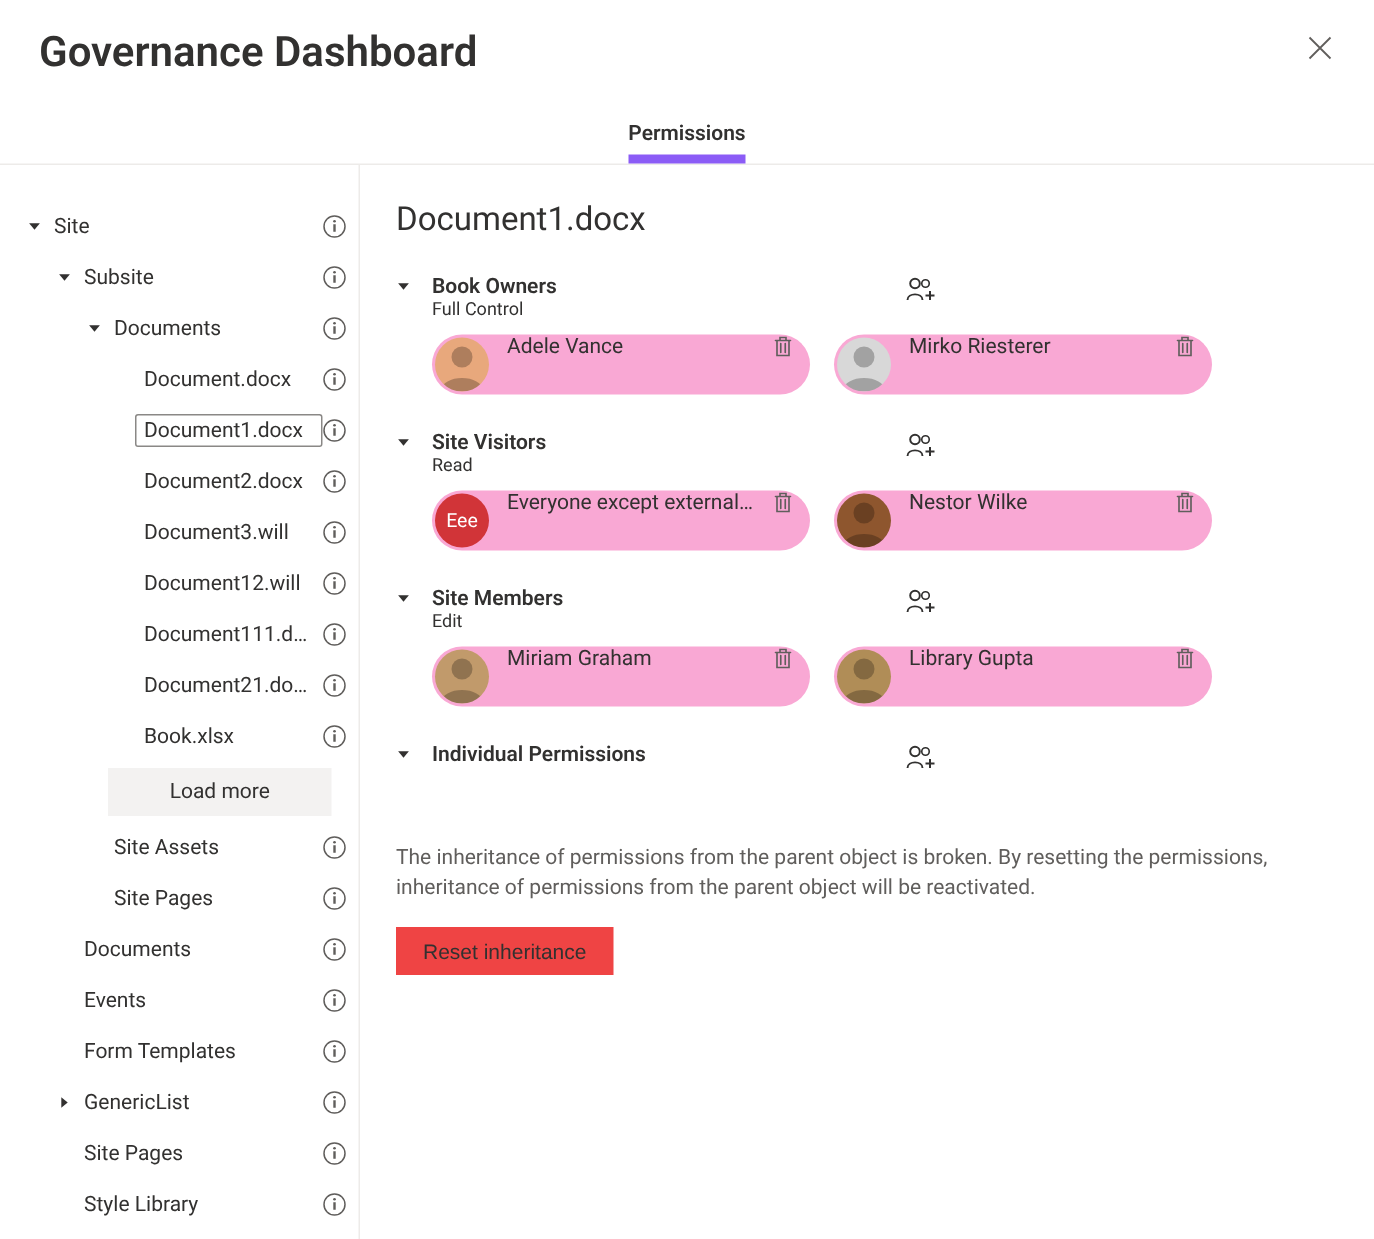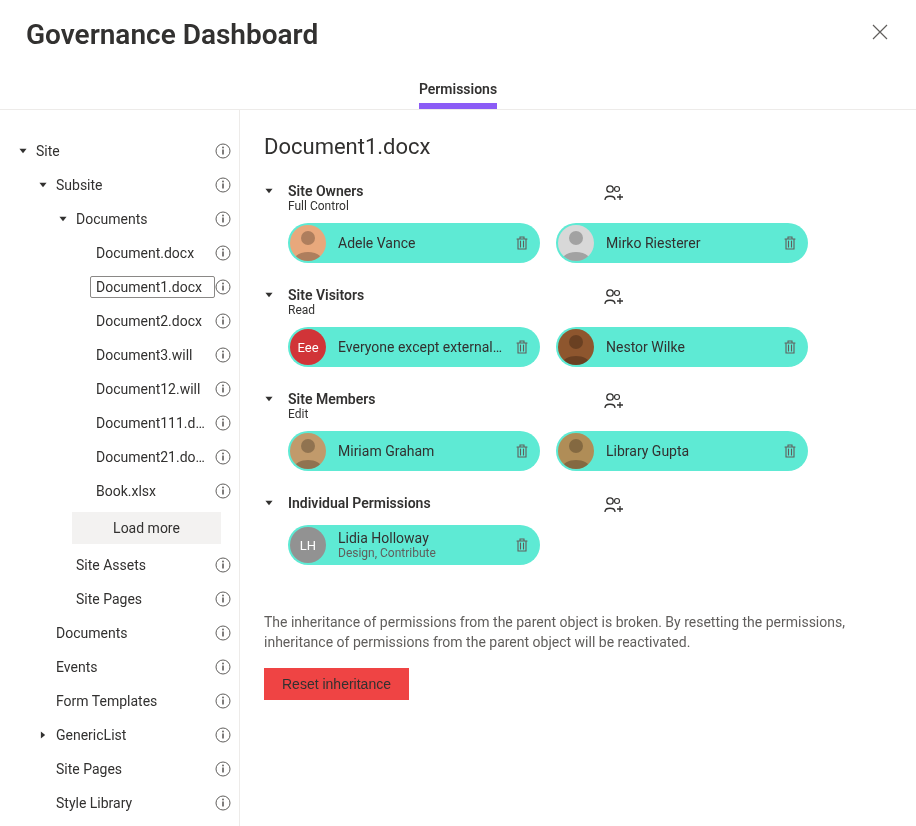--- a/index.html
+++ b/index.html
@@ -156,22 +156,21 @@
     margin-left: 12px;
     margin-right: 260px;
   }
   .member-row {
     display: flex;
     gap: 16px;
     margin-left: 24px;
   }
   .member-chip {
     display: flex;
-    align-items: center;
-    background: #5eead4;
+    background: #f9a8d4;
     border-radius: 999px;
     height: 40px;
     width: 252px;
     padding: 0 10px 0 0;
     position: relative;
   }
   .avatar {
     width: 36px;
     height: 36px;
     border-radius: 50%;
@@ -448,21 +447,21 @@
 
     <div id="groups-container">
         <div class="group">
     <div class="group-header">
       <span class="caret">
               <svg viewBox="0 0 14 14" width="10" height="10">
                 <use href="#i-caret-down"></use>
               </svg>
             </span>
       <div class="group-title-wrap">
-        <div class="group-title">Site Owners</div>
+        <div class="group-title">Book Owners</div>
         <div class="group-subtitle">Full Control</div>
       </div>
       <svg class="adduser-icon" viewBox="0 0 20 20">
               <use href="#i-adduser"></use>
             </svg>
     </div>
     <div class="member-row">
 
   <div class="member-chip">
     <div class="avatar" style="background:#e8a87c">
@@ -594,30 +593,18 @@
               <use href="#i-caret-down"></use>
             </svg>
           </span>
         <div class="group-title-wrap">
           <div class="group-title">Individual Permissions</div>
         </div>
         <svg class="adduser-icon" viewBox="0 0 20 20">
             <use href="#i-adduser"></use>
           </svg>
       </div>
-      <div class="member-row" id="individual-row">
-  <div class="member-chip">
-    <div class="avatar" style="background:#929292">LH</div>
-    <div class="chip-text">
-      <div class="chip-name">Lidia Holloway</div>
-      <div class="chip-subtext">Design, Contribute</div>
-    </div>
-    <svg class="trash-icon" viewBox="0 0 16 16">
-              <use href="#i-trash"></use>
-            </svg>
-  </div>
-        </div>
     </div>
 
     <div class="inheritance-note">The inheritance of permissions from the parent object is broken. By resetting the permissions, inheritance of permissions from the parent object will be reactivated.</div>
     <button class="reset-btn">Reset inheritance</button>
   </div>
 </div>
 
 </body></html>

